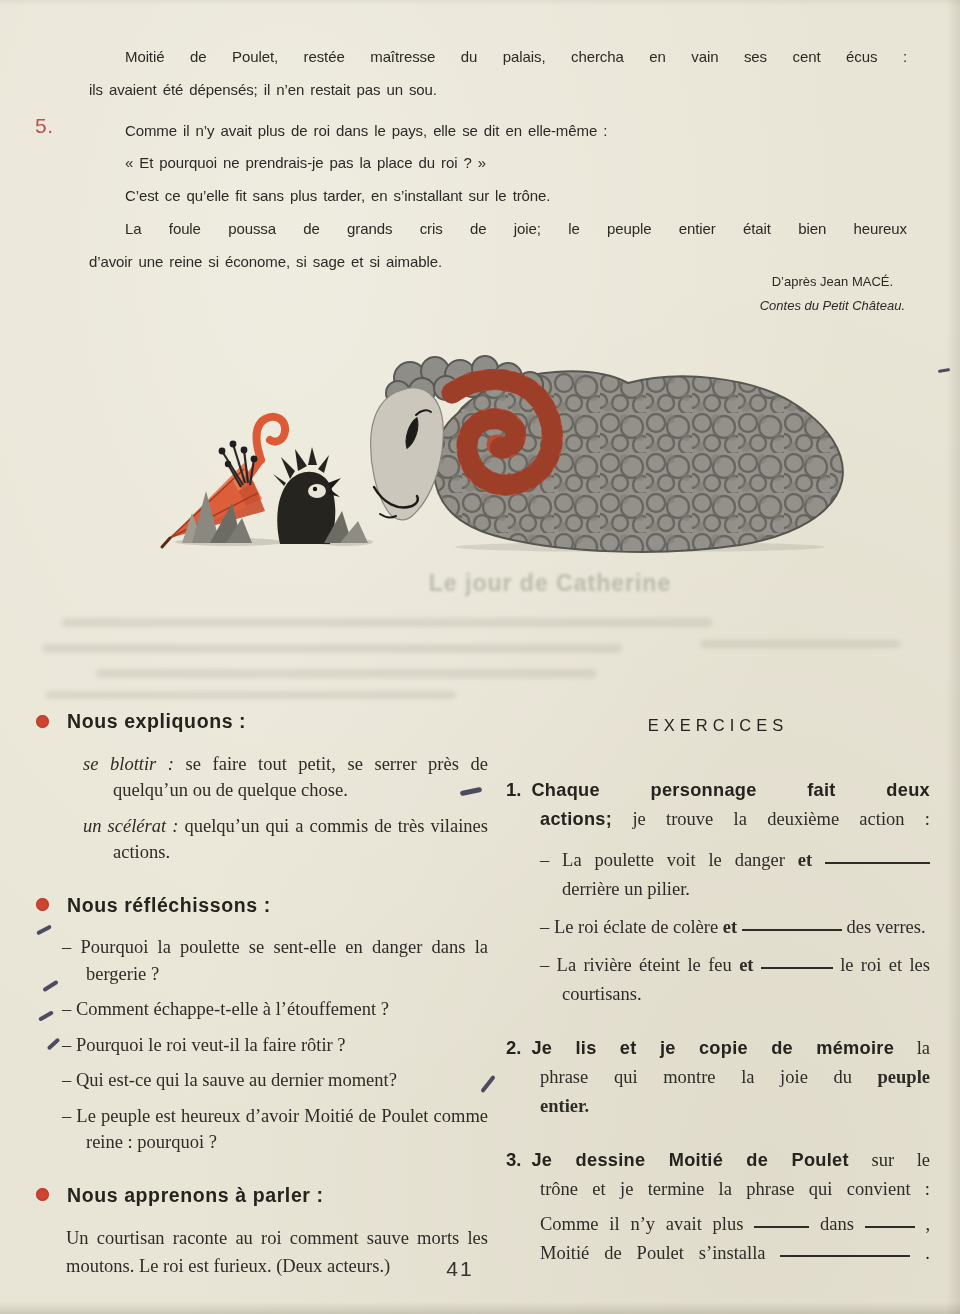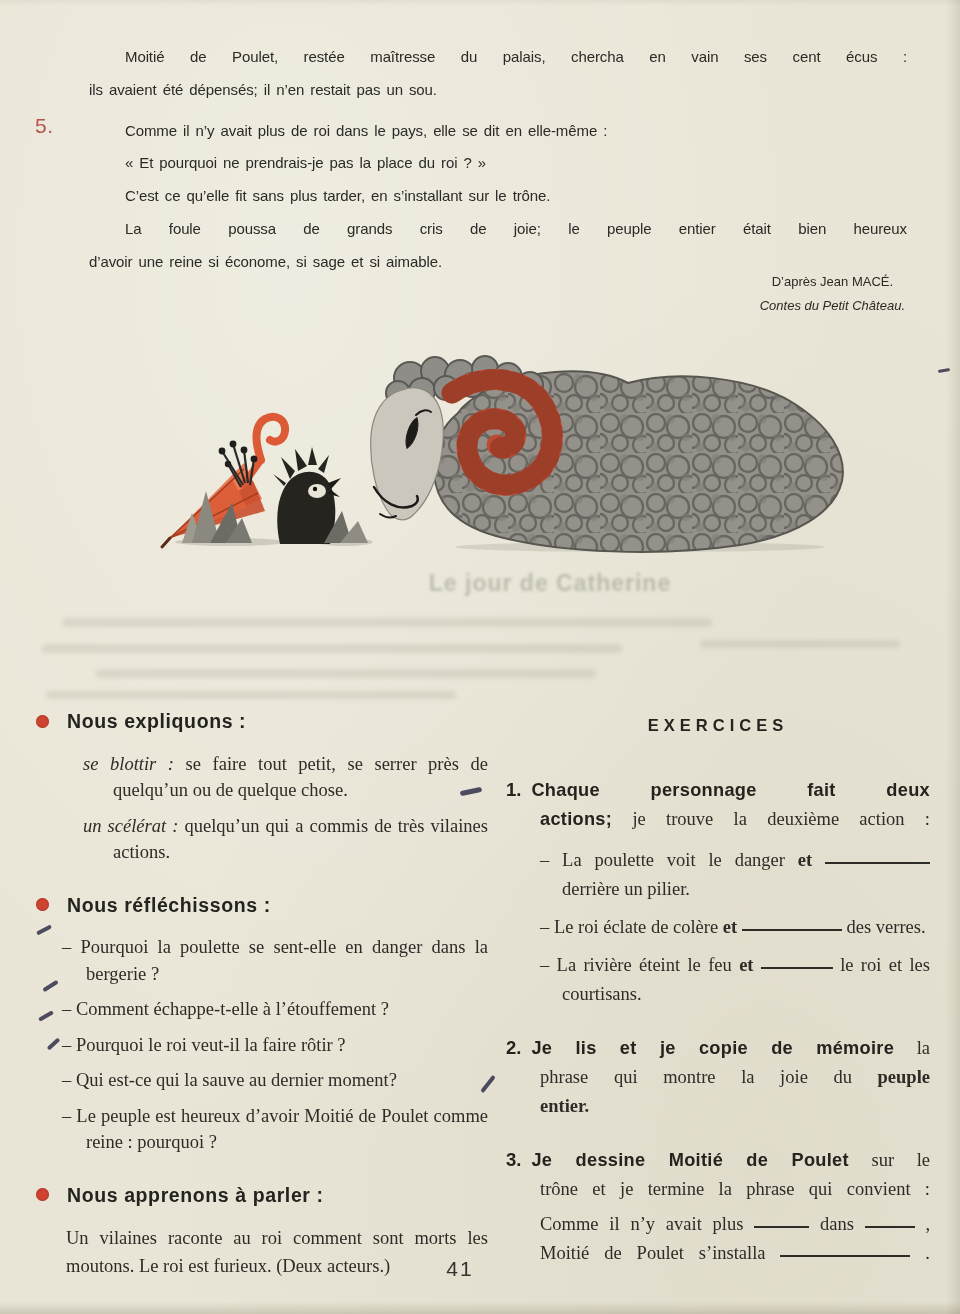--- a/index.html
+++ b/index.html
@@ -54,21 +54,21 @@
   .defs{margin-left:30px;}
   .def{margin:0 0 9px 17px;padding-left:30px;text-indent:-30px;text-align:justify;}
   .term{font-style:italic;}
 
   .qlist{margin-left:26px;}
   .q{margin:0 0 9px 0;padding-left:24px;text-indent:-24px;text-align:justify;}
 
   .speak{margin:0 0 0 30px;width:422px;text-align:justify;line-height:28px;}
 
   .ex-title{margin:4px 0 36px 0;text-align:center;font-family:"Liberation Sans",sans-serif;
-    font-size:16.5px;font-weight:700;letter-spacing:5px;color:#24231e;}
+    font-size:16.5px;font-weight:400;letter-spacing:5px;color:#24231e;}
   .ex{margin-bottom:0;}
   .mt2{margin-top:24px;}
   .exl{padding-left:34px;line-height:29px;text-align:justify;}
   .exl.first{text-indent:-34px;}
   .jl{text-align-last:justify;}
   .ex-num{font-family:"Liberation Sans",sans-serif;font-weight:700;font-size:18.5px;
     color:#24231e;margin-right:10px;}
   .s-b{font-family:"Liberation Sans",sans-serif;font-weight:700;font-size:18.2px;
     letter-spacing:.3px;color:#24231e;}
   .s-bs{font-weight:700;}
@@ -261,21 +261,21 @@
         <p class="q">– Comment échappe-t-elle à l’étouffement ?</p>
         <p class="q">– Pourquoi le roi veut-il la faire rôtir ?</p>
         <p class="q">– Qui est-ce qui la sauve au dernier moment?</p>
         <p class="q">– Le peuple est heureux d’avoir Moitié de Poulet comme reine : pourquoi ?</p>
       </div>
 
       <div class="sec-head mt">
         <span class="bullet"></span>
         <h3>Nous apprenons à parler :</h3>
       </div>
-      <p class="speak">Un vilaines raconte au roi comment sont morts les moutons. Le roi est furieux. (Deux acteurs.)</p>
+      <p class="speak">Un courtisan raconte au roi comment sauve morts les moutons. Le roi est furieux. (Deux acteurs.)</p>
     </div>
 
     <div class="col-right">
       <h2 class="ex-title">EXERCICES</h2>
 
       <div class="ex">
         <div class="exl first jl"><span class="ex-num">1.</span><span><span class="s-b">Chaque personnage fait deux</span></span></div>
         <div class="exl jl"><span class="s-b">actions;</span><span> je trouve la deuxième action :</span></div>
         <div class="ex-items">
           <p class="exi"><span>– La poulette voit le danger </span><span class="s-bs">et</span><span> </span><span class="blank" style="width: 105px;"></span><span> derrière un pilier.</span></p>

